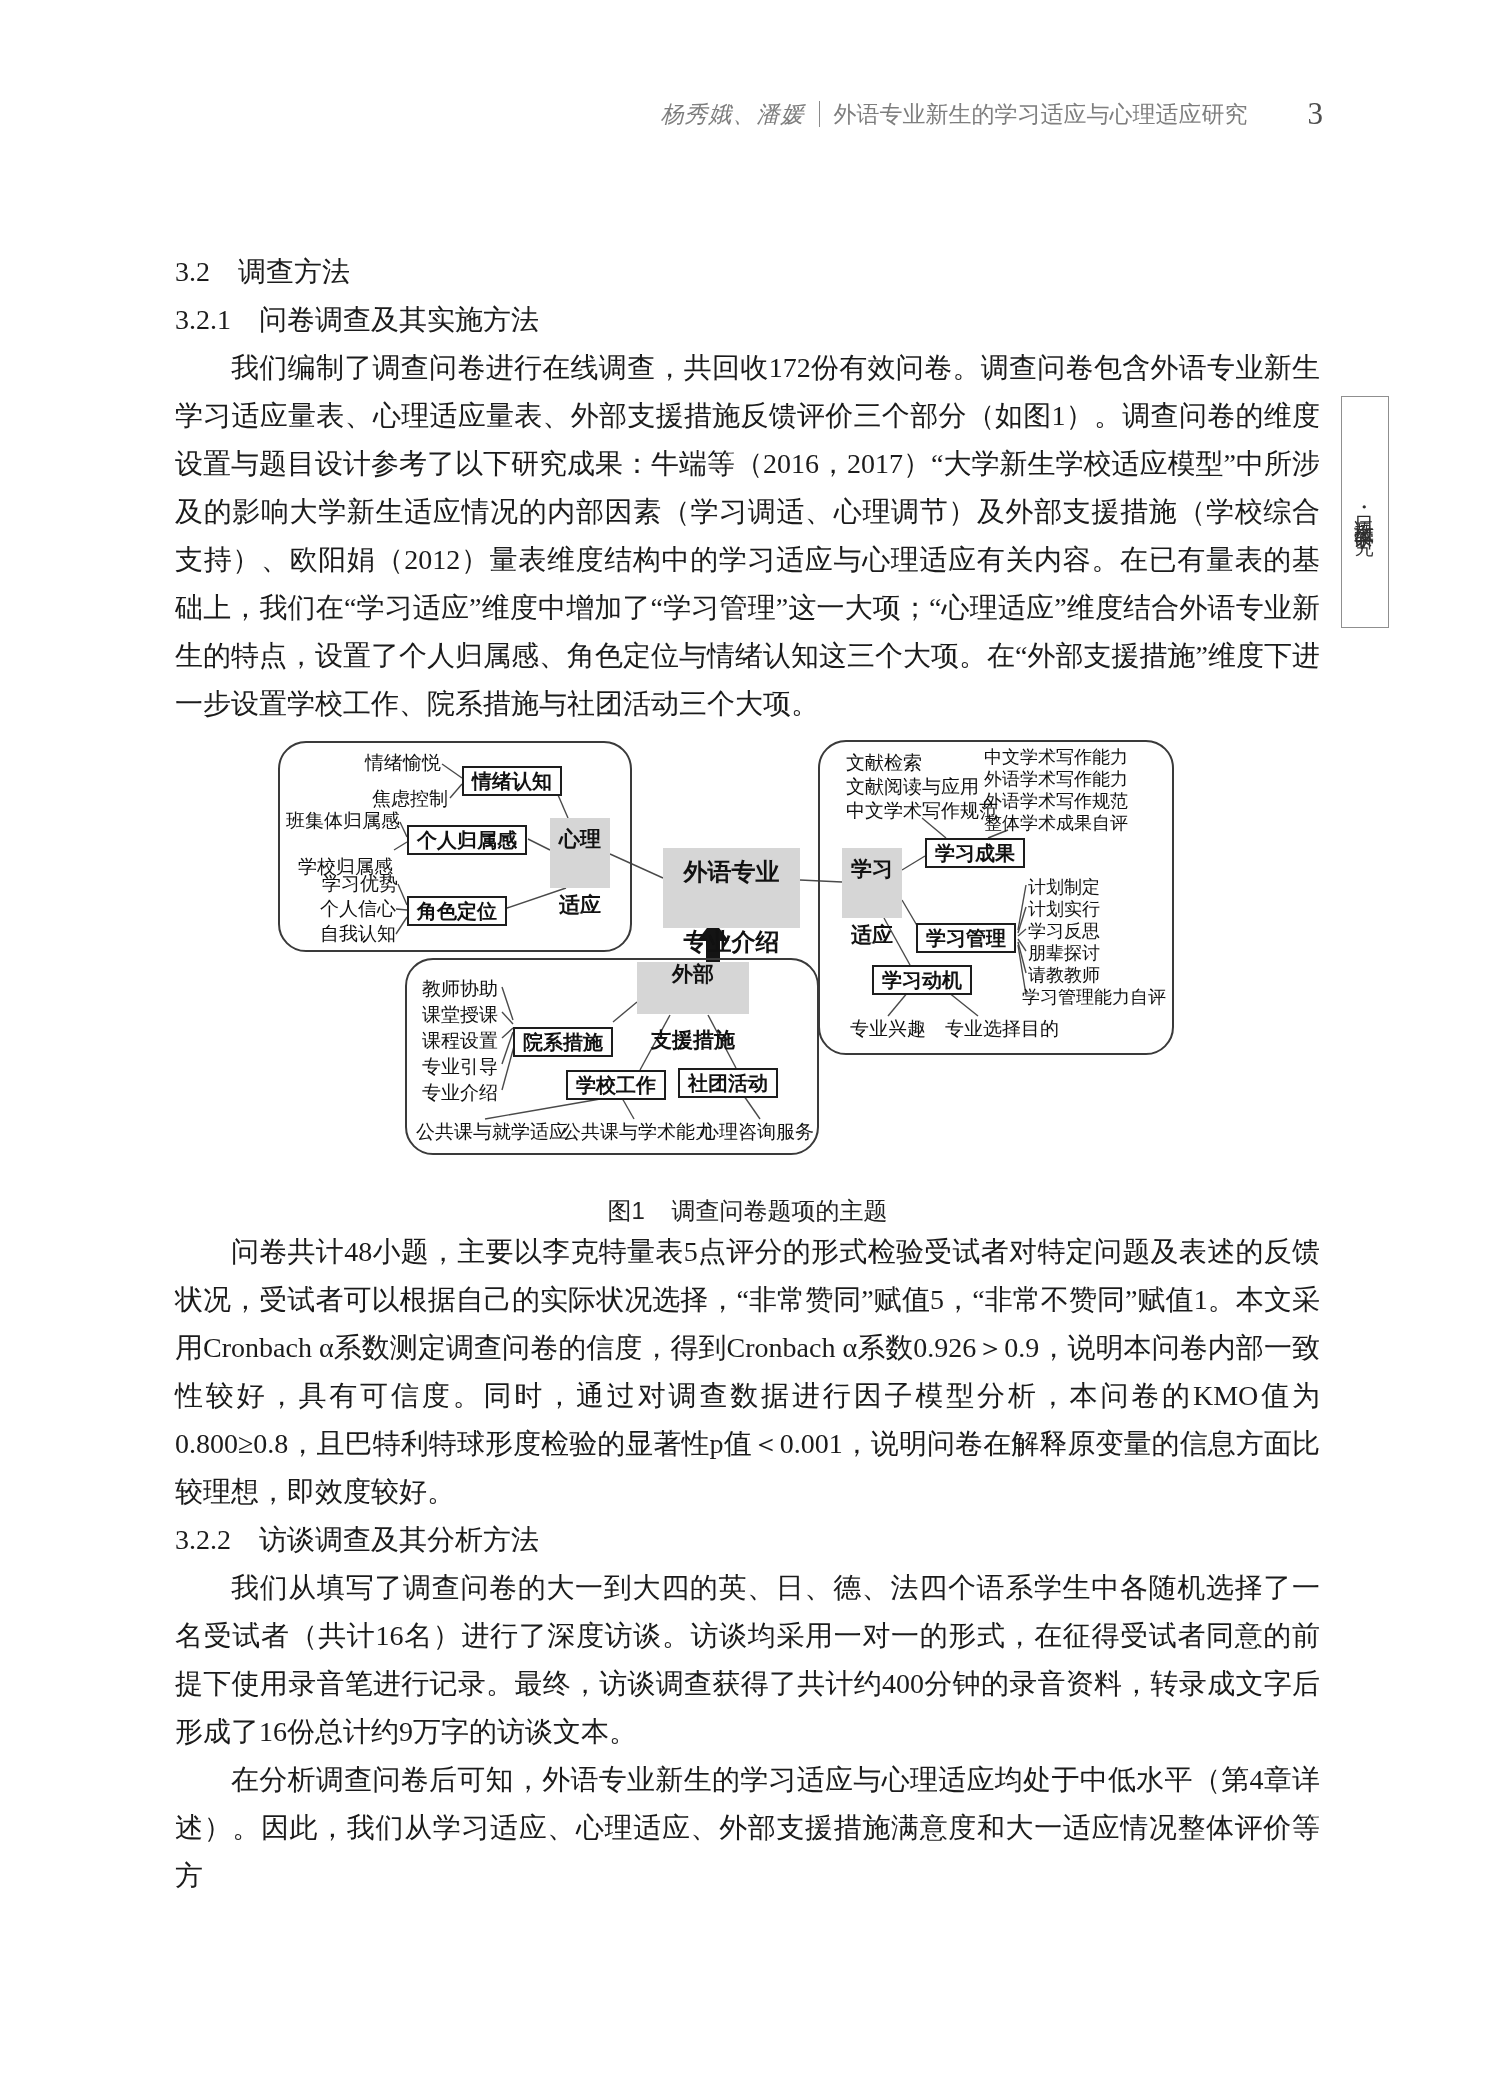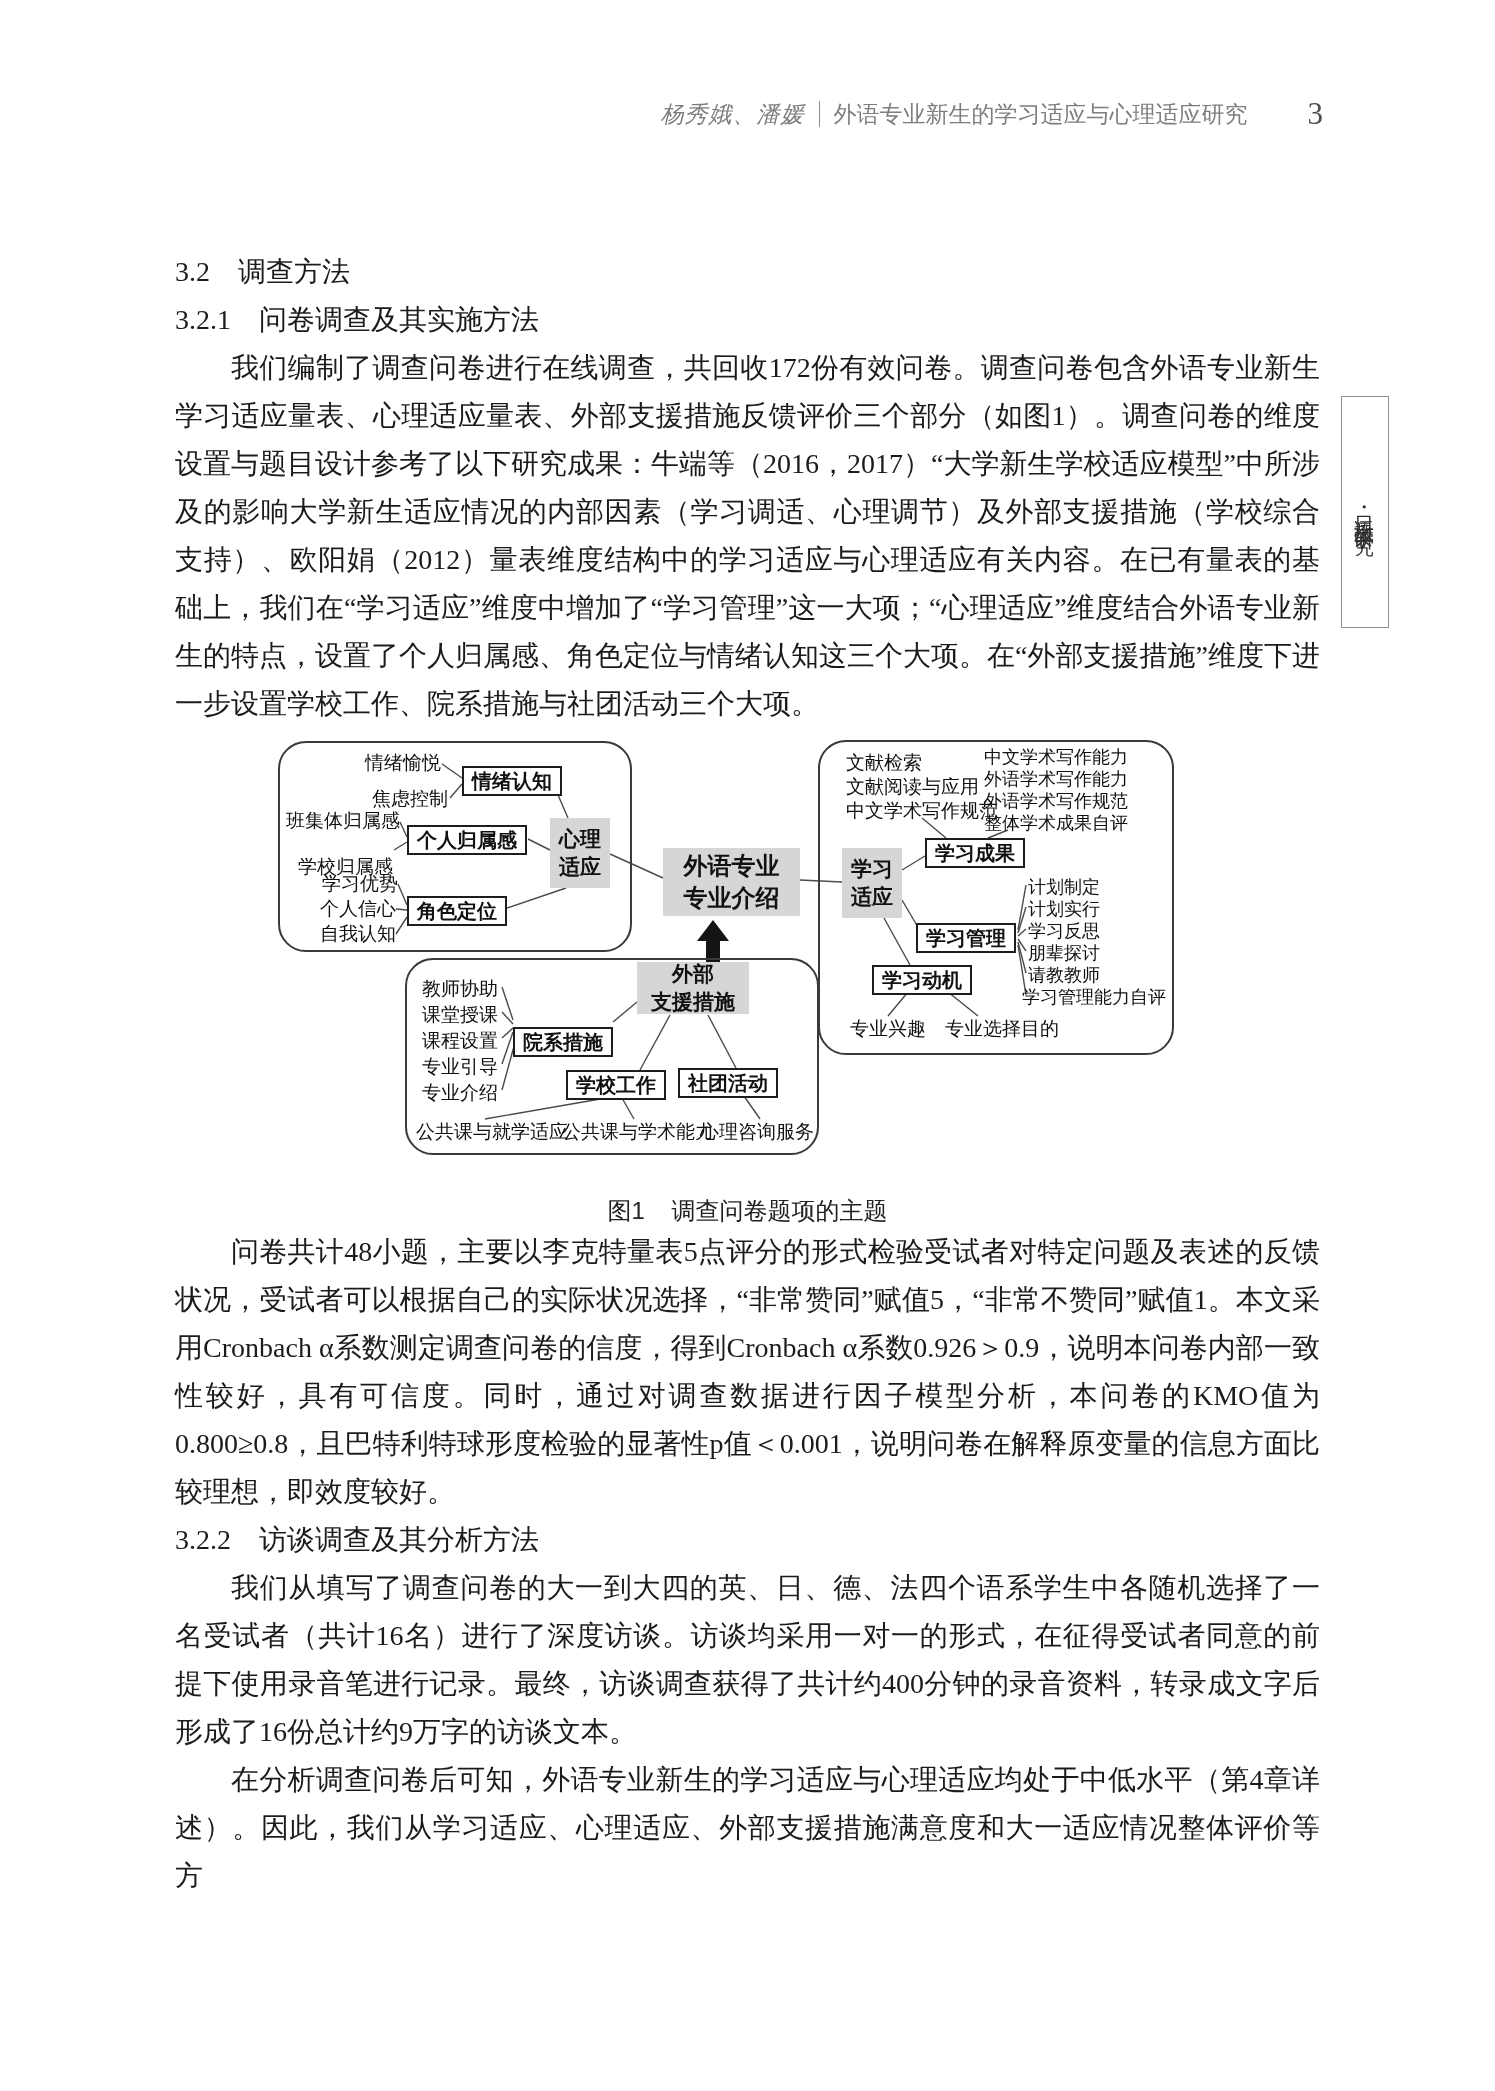--- a/index.html
+++ b/index.html
@@ -50,21 +50,21 @@
   .fig-item { position:absolute; font-size:19px; line-height:22px; white-space:nowrap; }
   .fig-item.sm { font-size:18px; }
   .fig-box {
     position:absolute; border:2px solid #1d1d1d; background:#fff;
     font-weight:bold; font-size:20px; line-height:24px; padding:1px 8px; white-space:nowrap;
   }
   .fig-hub {
     position:absolute; background:#d6d6d6; font-weight:bold; text-align:center;
     display:flex; flex-direction:column; justify-content:center; font-size:21px;
   }
-  .fig-hub span { display:block; line-height:1.35; }
+  .fig-hub span { display:block; line-height:1.35;margin-top:38px; }
   .fig-center { font-size:24px; }
   .fig-caption {
     margin-top:36px; text-align:center;
     font-family:"Liberation Sans","DejaVu Sans",sans-serif;
     font-size:24px; color:#222; line-height:34px;
   }
   .fig-caption .cap-label { margin-right:20px; }
   .after-fig { margin-top:36px; }
 </style>
 </head>
@@ -150,21 +150,21 @@
         <span class="fig-box" style="left:137px;top:87px">个人归属感</span>
         <span class="fig-item" style="left:52px;top:135px">学习优势</span>
         <span class="fig-item" style="left:50px;top:160px">个人信心</span>
         <span class="fig-item" style="left:50px;top:185px">自我认知</span>
         <span class="fig-box" style="left:137px;top:158px">角色定位</span>
         <div class="fig-hub" style="left:280px;top:80px;width:60px;height:70px">
           <span>心理</span>
           <span>适应</span>
         </div>
 
-        <div class="fig-hub fig-center" style="left:393px;top:110px;width:137px;height:68px">
+        <div class="fig-hub fig-center" style="left:393px;top:110px;width:137px;height:80px">
           <span>外语专业</span>
           <span>专业介绍</span>
         </div>
 
         <span class="fig-item" style="left:576px;top:14px">文献检索</span>
         <span class="fig-item" style="left:576px;top:38px">文献阅读与应用</span>
         <span class="fig-item" style="left:576px;top:62px">中文学术写作规范</span>
         <span class="fig-item sm" style="left:714px;top:8px">中文学术写作能力</span>
         <span class="fig-item sm" style="left:714px;top:30px">外语学术写作能力</span>
         <span class="fig-item sm" style="left:714px;top:52px">外语学术写作规范</span>

